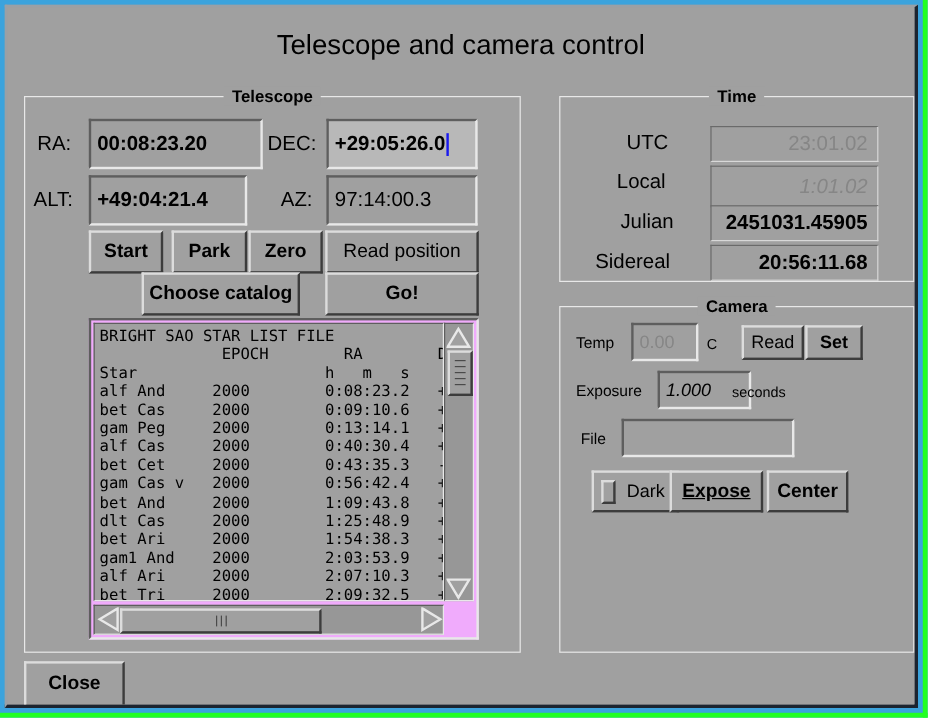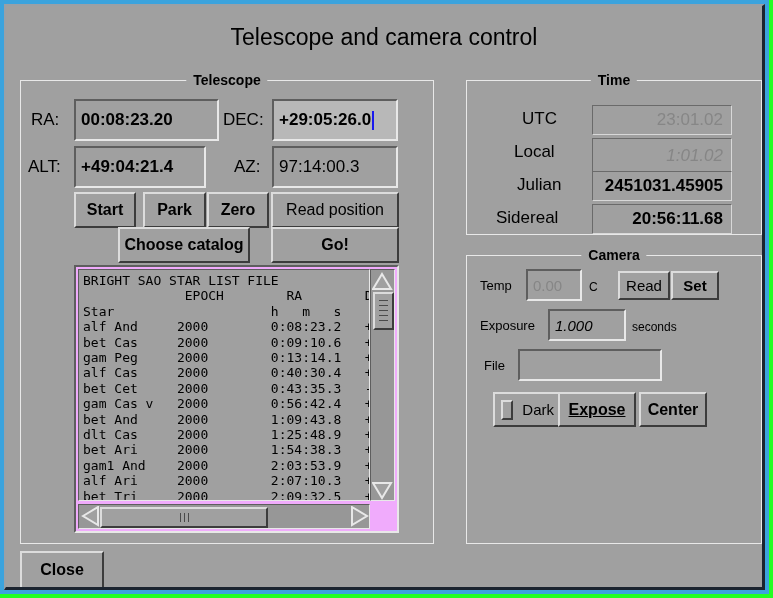--- a/index.html
+++ b/index.html
@@ -356,21 +356,21 @@
         <span class="fval dim sm">0.00</span>
       </div>
       <div class="lbl sm" style="left:583px; top:274px; font-size:12px;">C</div>
       <div class="btn sm" style="left:612px; top:265px; width:52px; height:29px;">Read</div>
       <div class="btn sm bold" style="left:665px; top:265px; width:48px; height:29px;">Set</div>
 
       <div class="lbl sm" style="left:474px; top:312px;">Exposure</div>
       <div class="field" style="left:542px; top:303px; width:78px; height:32px;font-style:italic;">
         <span class="fval sm">1.000</span>
       </div>
-      <div class="lbl sm" style="left:626px; top:314px; font-size:12px;">seconds</div>
+      <div class="lbl sm" style="left:604px; top:314px; font-size:12px;">seconds</div>
 
       <div class="lbl sm" style="left:478px; top:352px;">File</div>
       <div class="field" style="left:512px; top:343px; width:144px; height:32px;">
         <span class="fval sm"></span>
       </div>
 
       <div class="btn sm" style="left:487px; top:386px; width:73px; height:35px; justify-content:flex-end; padding-right:10px;">
         <span class="chkbox"></span>
         <span>Dark</span>
       </div>

